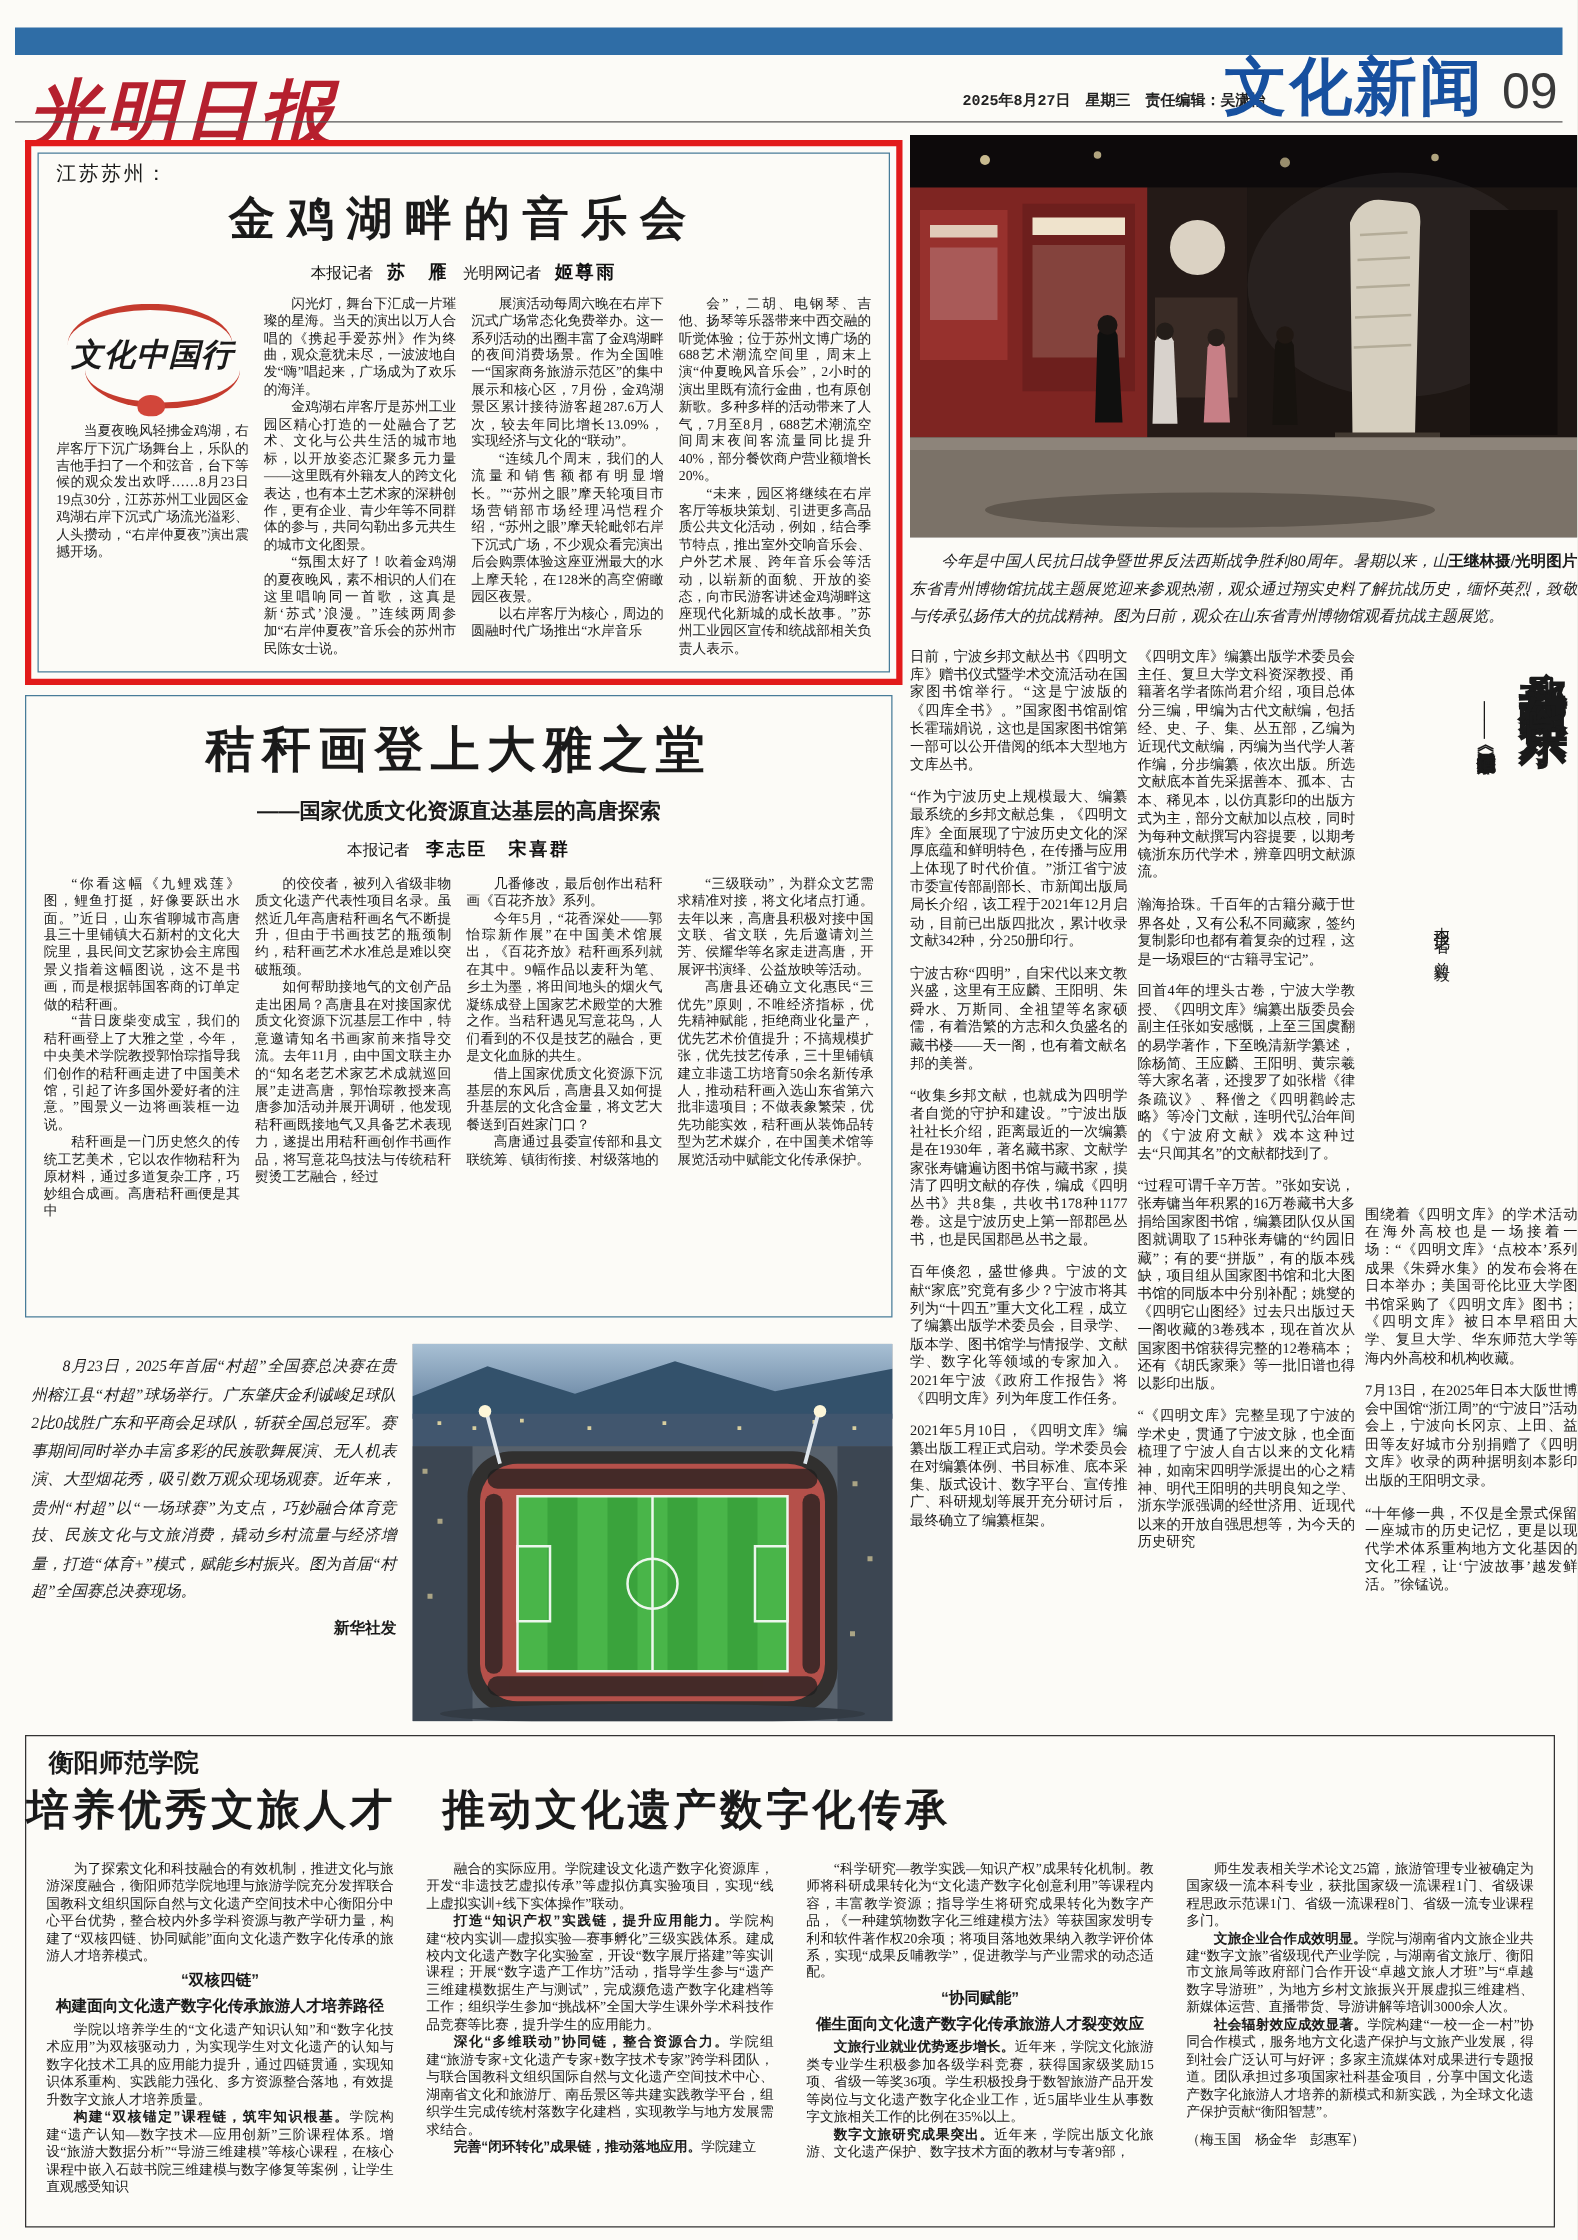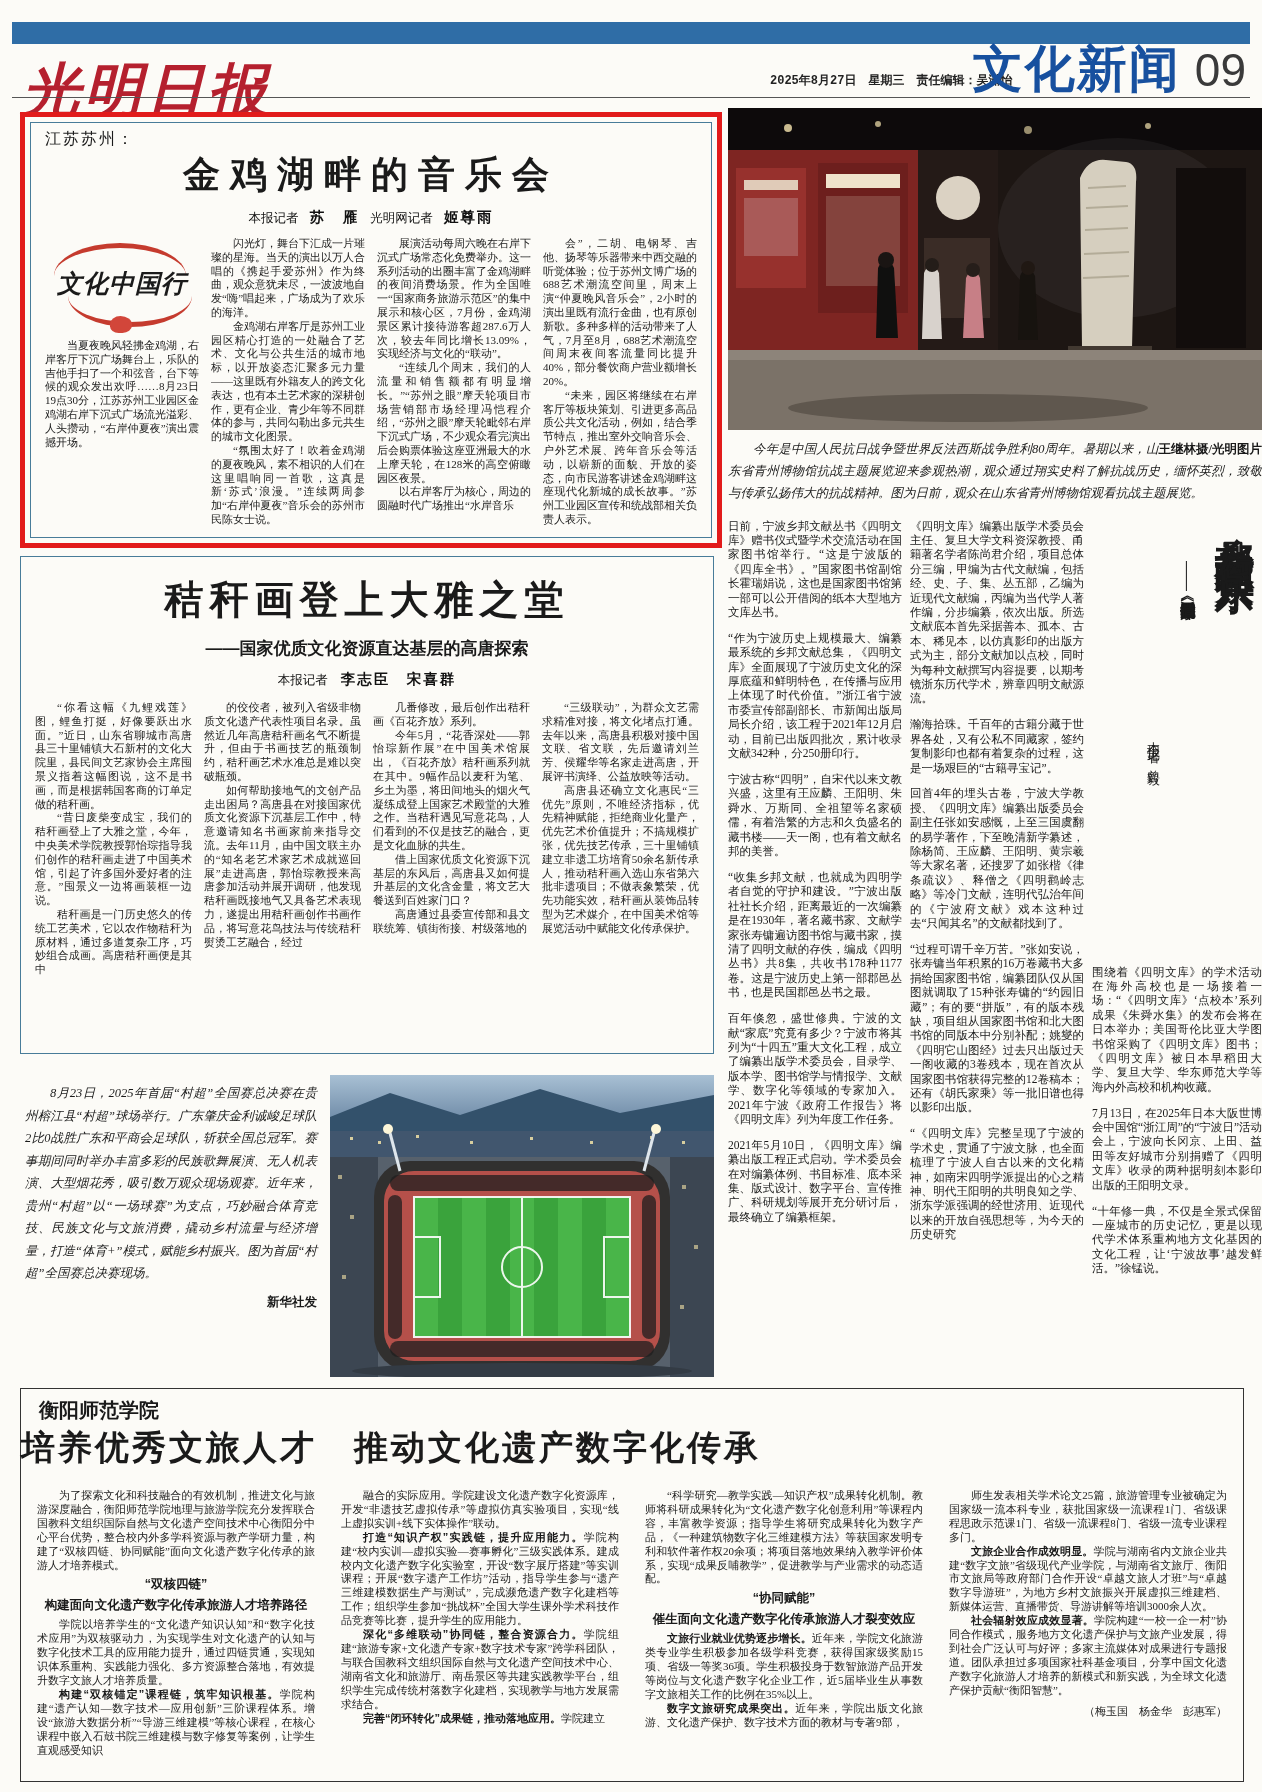--- a/index.html
+++ b/index.html
@@ -5,21 +5,21 @@
   html,body{margin:0;padding:0;background:#e8e6e0;}
   #page{position:relative;width:1262px;height:1792px;background:#fcfbf7;margin:0 auto;overflow:hidden;
         font-family:"Liberation Serif","DejaVu Serif",serif;color:#1a1a1a;}
   .abs{position:absolute;}
   
   .topbar{left:12px;top:22px;width:1238px;height:22px;background:#2f6da6;}
   .masthead{left:22px;top:52px;font-size:58px;font-weight:700;font-style:italic;color:#b5202e;letter-spacing:4px;}
   .dateline{left:770px;top:72px;font-family:Liberation Mono, monospace;font-size:12px;font-weight:700;color:#222;text-align:right;}
   .section-wrap{right:16px;top:36px;display:flex;align-items:baseline;gap:14px;margin-left:47px;}
   .section-title{font-size:50px;font-weight:900;color:#17509f;letter-spacing:2px;}
-  .page-no{font-size:46px;color:#3a3a3a;font-family:"Liberation Sans","DejaVu Sans",sans-serif;}
+  .page-no{font-size:40px;color:#3a3a3a;font-family:"Liberation Sans","DejaVu Sans",sans-serif;}
   .head-rule{left:12px;top:97px;width:1238px;height:0;border-top:1px solid #555;}
   
   .kicker{font-size:16px;letter-spacing:2px;}
   .a1-title{text-align:center;font-size:37px;font-weight:700;letter-spacing:10px;}
   .byline{text-align:center;font-size:12.5px;color:#111;}
   .byline b{font-size:14.5px;letter-spacing:2px;}
   .cols{display:flex;gap:12px;}
   .col{flex:1;overflow:hidden;text-align:justify;}
   .col .para{margin:0;text-indent:2em;font-size:11px;line-height:13.8px;}
   .rcol .para{font-size:11.5px;line-height:14.4px;}
@@ -48,21 +48,21 @@
   .vsub{font-size:15px;font-weight:700;padding-top:56px;margin-left:16px;}
   .vby{font-size:13px;padding-top:226px;margin-left:18px;letter-spacing:3px;}
   
   .adbox{left:20px;top:1388px;width:1222px;height:392px;border:1px solid #333;background:#fcfbf7;}
   .ad-org{position:absolute;left:18px;top:8px;font-size:20px;font-weight:900;font-family:"Liberation Sans","DejaVu Sans",sans-serif;}
   .ad-title{position:absolute;left:0;top:36px;width:100%;text-align:left;font-size:34px;font-weight:900;letter-spacing:3px;}
   .ad-cols{position:absolute;left:16px;top:100px;width:1190px;height:278px;display:flex;gap:26px;}
   .ad-col{flex:1;overflow:hidden;text-align:justify;}
   .ad-col .para{margin:0;text-indent:2em;font-size:11px;line-height:13.9px;}
   .ad-col .subhead{margin:4px 0;text-align:center;font-weight:900;font-size:12.5px;font-family:"Liberation Sans","DejaVu Sans",sans-serif;}
-  .ad-col .sign{margin:6px 0 0;text-align:right;font-size:11px;}
+  .ad-col .sign{margin:6px 0 0;font-size:11px;}
   .ad-col b{font-family:"Liberation Sans","DejaVu Sans",sans-serif;font-size:11px;}
 </style>
 </head>
 <body>
 
 <div id="page">
 
   <div class="abs topbar"></div>
   <div class="abs masthead">光明日报</div>
   <div class="abs dateline">2025年8月27日　星期三　责任编辑：吴潇怡</div>

